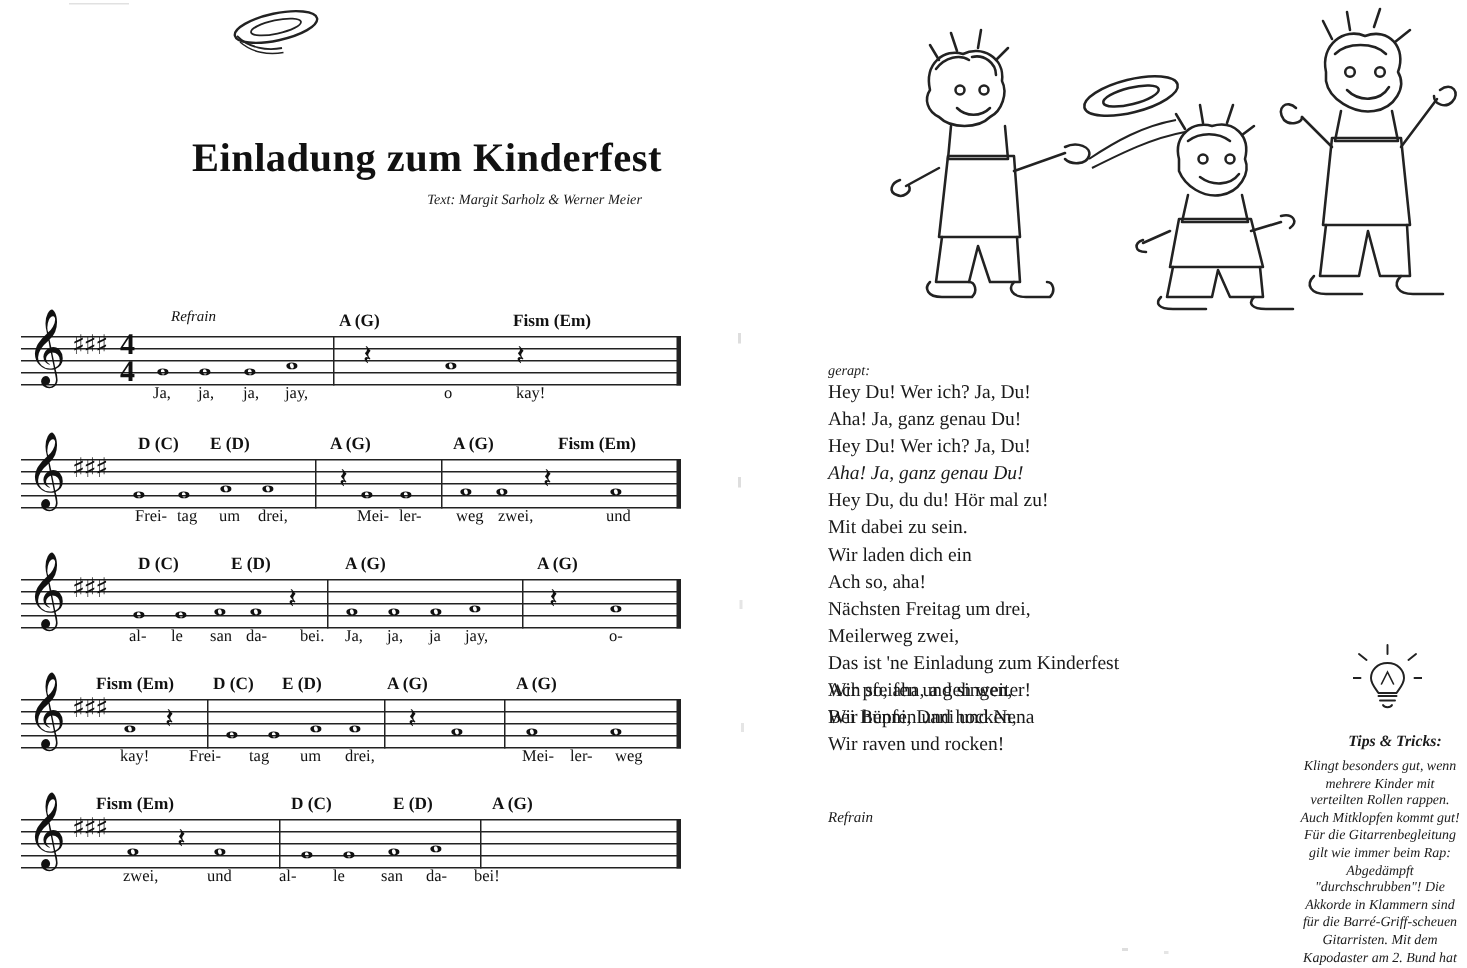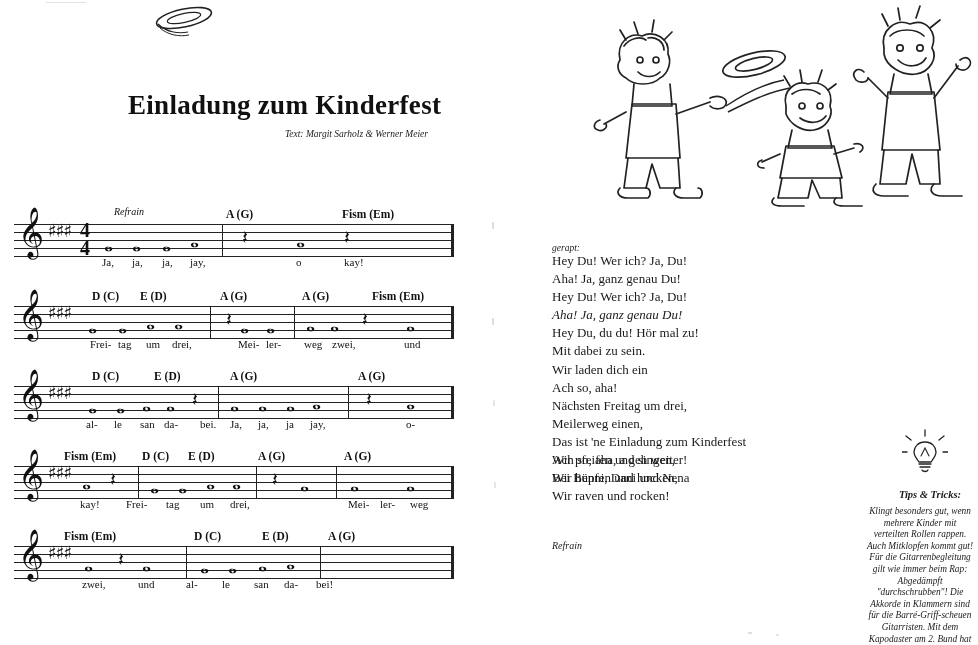--- a/index.html
+++ b/index.html
@@ -508,21 +508,21 @@
   <div class="rap-text">
     <div>Hey Du!  Wer ich?   Ja, Du!</div>
     <div>Aha!  Ja, ganz genau Du!</div>
     <div>Hey Du!  Wer ich?   Ja, Du!</div>
     <div class="it">Aha!  Ja, ganz genau Du!</div>
     <div>Hey Du, du du! Hör mal zu!</div>
     <div>Mit dabei zu sein.</div>
     <div>Wir laden dich ein</div>
     <div>Ach so, aha!</div>
     <div>Nächsten Freitag um drei,</div>
-    <div>Meilerweg einen,</div>
+    <div>Meilerweg zwei,</div>
     <div>Das ist 'ne Einladung zum Kinderfest</div>
     <div>Ach so, aha, a geh weiter!</div>
     <div>Bei Benni, Dani und Nena</div>
   </div>
   <div class="rap-block2">
     <div>Wir pfeifen und singen,</div>
     <div>Wir hüpfen und hocken,</div>
     <div>Wir raven und rocken!</div>
   </div>
   <div class="refrain-note">Refrain</div>

